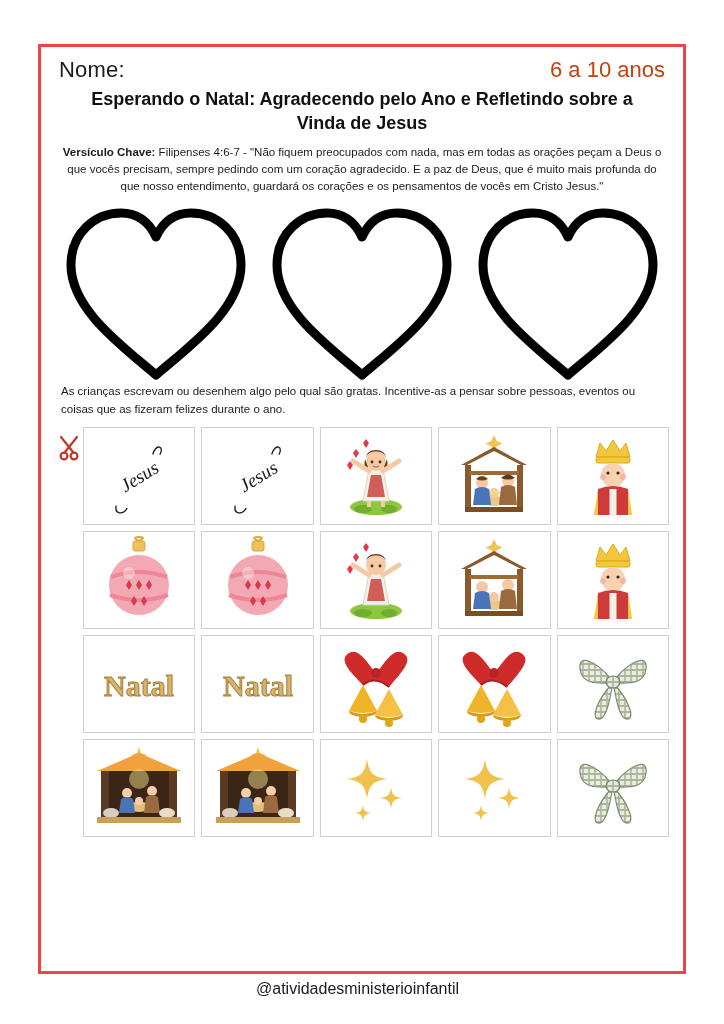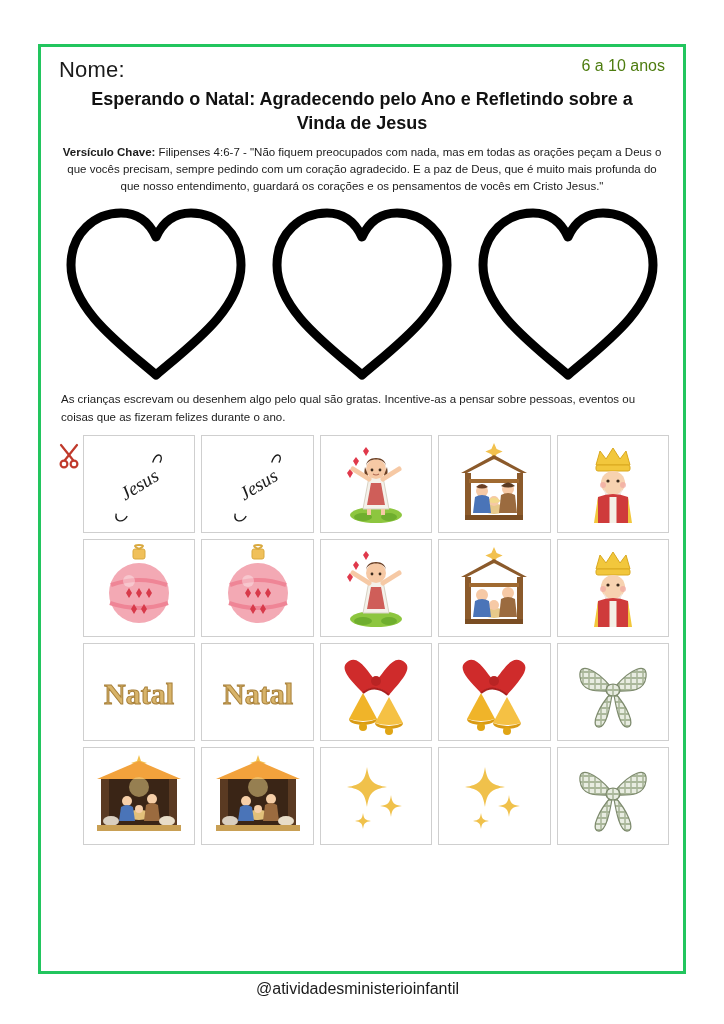--- a/index.html
+++ b/index.html
@@ -16,21 +16,21 @@
     width: 724px;
     height: 1024px;
     background: #ffffff;
   }
   .sheet {
     position: absolute;
     left: 38px;
     top: 44px;
     width: 648px;
     height: 930px;
-    border: 3px solid #22c55e;
+    border: 3px solid #ef4444;
     background: #ffffff;
   }
   .inner {
     position: absolute;
     left: 14px;
     top: 10px;
     right: 14px;
     bottom: 8px;
   }
 
@@ -40,22 +40,22 @@
     align-items: flex-start;
     justify-content: space-between;
     padding: 0 4px;
   }
   .nome {
     font-size: 22px;
     color: #1b1b1b;
     letter-spacing: .2px;
   }
   .ages {
-    font-size: 16px;
-    color: #4d7c0f;
+    font-size: 22px;
+    color: #c2410c;
   }
 
   .title {
     text-align: center;
     font-size: 18px;
     font-weight: bold;
     line-height: 1.35;
     color: #111;
     margin-top: 4px;
     padding: 0 26px;
@@ -74,21 +74,21 @@
   
   .hearts {
     margin-top: 10px;
     display: flex;
     justify-content: space-between;
     padding: 0 6px;
   }
   .heart-svg { display: block; }
 
   .instr {
-    margin-top: 8px;
+    margin-top: 0;
     font-size: 11.5px;
     line-height: 1.55;
     color: #1b1b1b;
     padding: 0 6px;
   }
 
   .game-line {
     margin-top: 14px;
     font-size: 11.5px;
     color: #1b1b1b;

